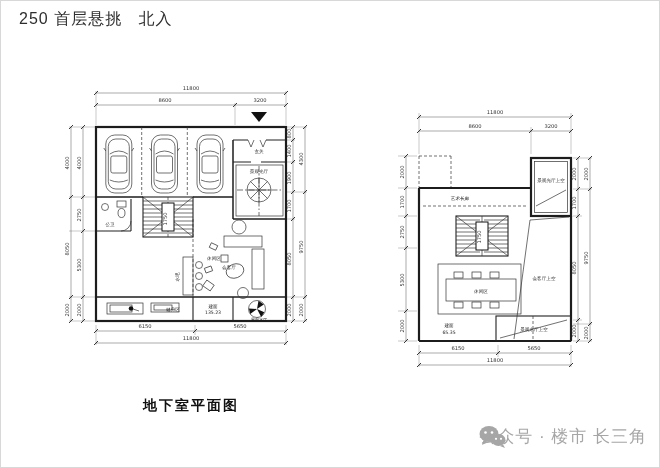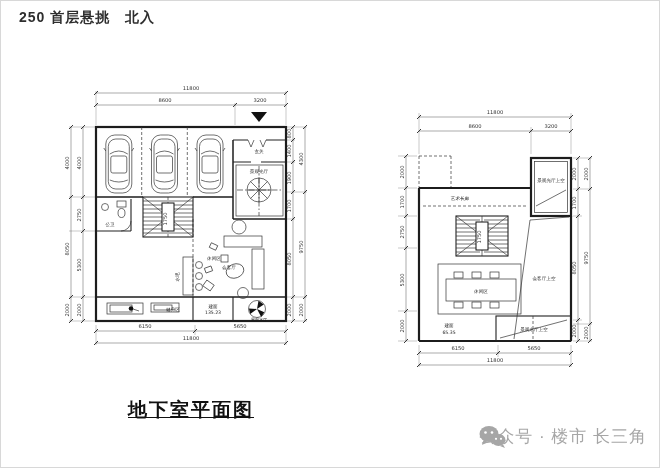--- a/index.html
+++ b/index.html
@@ -1,22 +1,22 @@
 <!DOCTYPE html>
 <html><head>
 <meta charset="utf-8">
 <style>
   html,body{margin:0;padding:0;background:#fff;}
   .canvas{position:relative;width:660px;height:468px;background:#fff;overflow:hidden;
           font-family:"Liberation Sans","DejaVu Sans",sans-serif;box-sizing:border-box;
           border:1px solid #d8d8d8;}
-  .title{position:absolute;left:18px;top:8px;font-size:14px;color:#2e2e2e;
-         font-weight:700;letter-spacing:1px;white-space:pre;}
-  .caption{position:absolute;top:396px;font-size:19px;font-weight:bold;color:#111;
-           text-align:center;letter-spacing:2px;text-decoration:underline;}
+  .title{position:absolute;left:18px;top:8px;font-size:16px;color:#2e2e2e;
+         font-weight:400;letter-spacing:1px;white-space:pre;}
+  .caption{position:absolute;top:396px;font-size:14px;font-weight:bold;color:#111;
+           text-align:center;letter-spacing:2px;}
   .cap-left{left:60px;width:260px;}
   .cap-right{left:385px;width:250px;}
   .watermark{position:absolute;right:12px;top:424px;display:flex;align-items:center;
              gap:7px;color:#a6a6a6;font-size:17px;letter-spacing:1px;}
   svg{position:absolute;}
   
   .w  {stroke:#1c1c1c;stroke-width:2.2;fill:none;}
   .w15{stroke:#1c1c1c;stroke-width:1.5;fill:none;}
   .m  {stroke:#222;stroke-width:1.1;fill:none;}
   .t  {stroke:#333;stroke-width:0.7;fill:none;}

